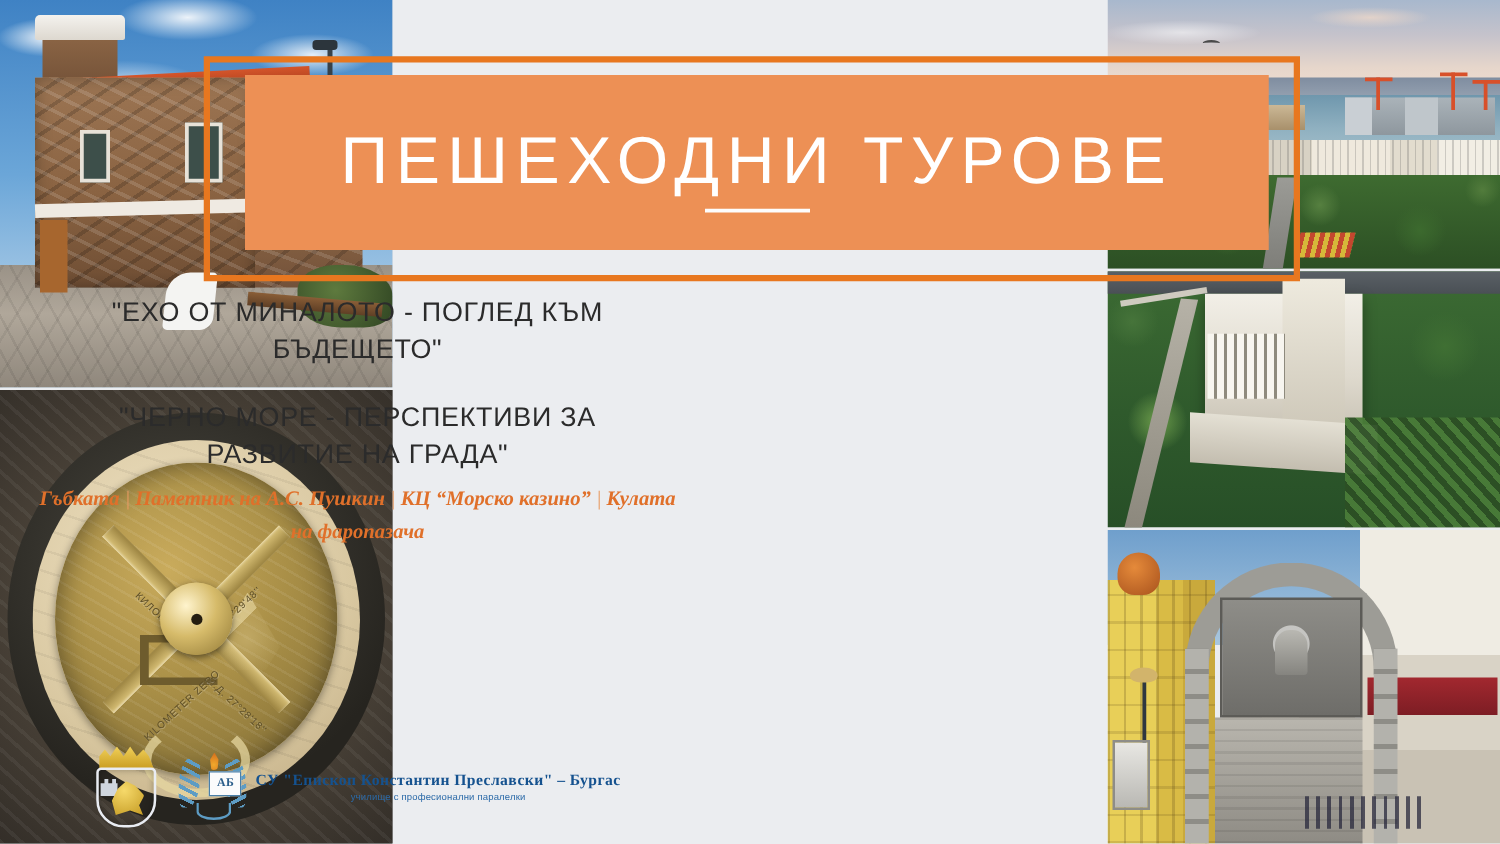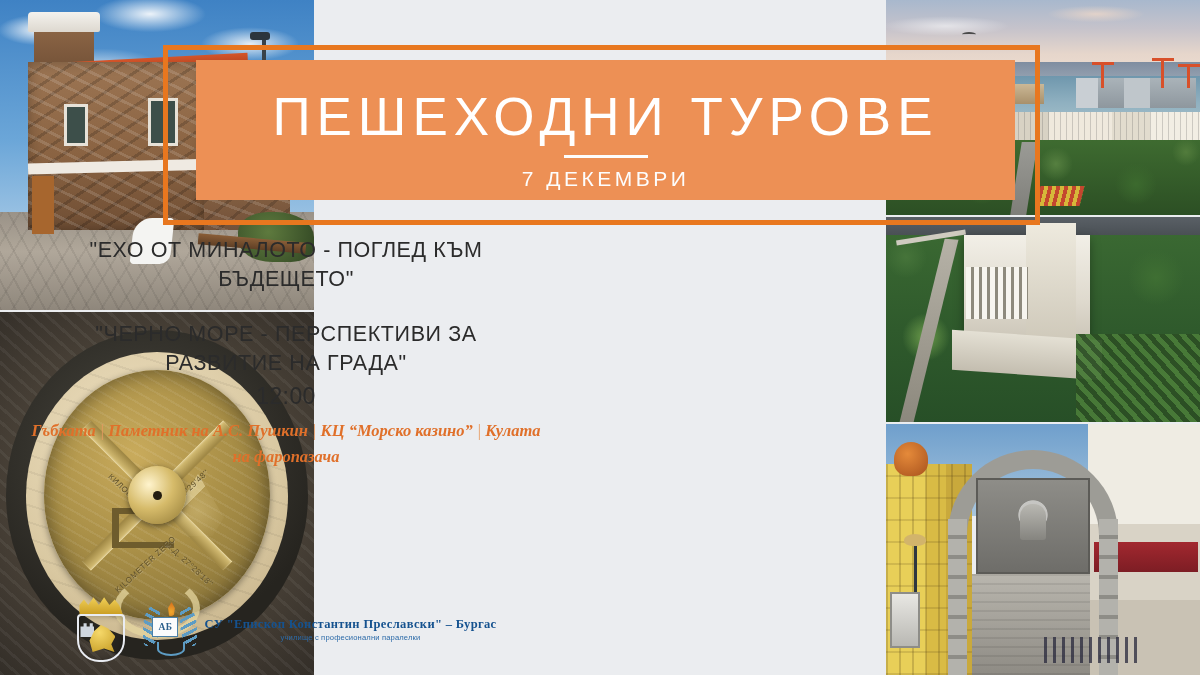--- a/index.html
+++ b/index.html
@@ -522,21 +522,21 @@
     border-radius:60% 20% 60% 20%;
   }
   .logo-school .laurel-l{ left:0; }
   .logo-school .laurel-r{ right:0; transform:scaleX(-1); }
   .logo-school .book{
     position:absolute; left:14px; bottom:2px; width:28px; height:14px;
     border:2px solid #5d9cc4; border-radius:0 0 50% 50%;
     border-top:none;
   }
   .logo-school .tile{
-    position:absolute; left:9px; top:17px; width:26px; height:20px;
+    position:absolute; left:24px; top:17px; width:26px; height:20px;
     border:1.6px solid #4a7fa8; display:flex; align-items:center; justify-content:center;
     background:#fbfbfc;
   }
   .logo-school .tile span{
     font-size:9.5px; font-weight:700; color:#2c5f8c; letter-spacing:.4px;
     font-family:"Liberation Serif", serif;
   }
   .logo-school .flame{
     position:absolute; left:23px; top:2px; width:10px; height:14px;
     background:radial-gradient(circle at 50% 70%, #f0a92c, #d1651a);
@@ -651,32 +651,30 @@
         <div class="crowd"></div>
       </div>
     </div>
 
   </div>
 
   <div class="frame-outline"></div>
   <div class="title-band">
     <div class="title-main">ПЕШЕХОДНИ ТУРОВЕ</div>
     <div class="title-rule"></div>
-    <div class="title-sub">7 ДЕКЕМВРИ</div>
   </div>
 
   <div class="tours">
 
     <div class="tour">
       <div class="tour-title">"ЕХО ОТ МИНАЛОТО - ПОГЛЕД КЪМ БЪДЕЩЕТО"</div>
     </div>
 
     <div class="tour">
       <div class="tour-title">"ЧЕРНО МОРЕ - ПЕРСПЕКТИВИ ЗА РАЗВИТИЕ НА ГРАДА"</div>
-      <div class="tour-time">12:00</div>
       <div class="tour-stops"><span>Гъбката</span><span class="sep">|</span><span>Паметник на А.С. Пушкин</span><span class="sep">|</span><span>КЦ “Морско казино”</span><span class="sep">|</span><span>Кулата на фаропазача</span></div>
     </div>
 
   </div>
 
   <div class="logos">
 
     <div class="logo-coa">
       <div class="crown"></div>
       <div class="shield"></div>

